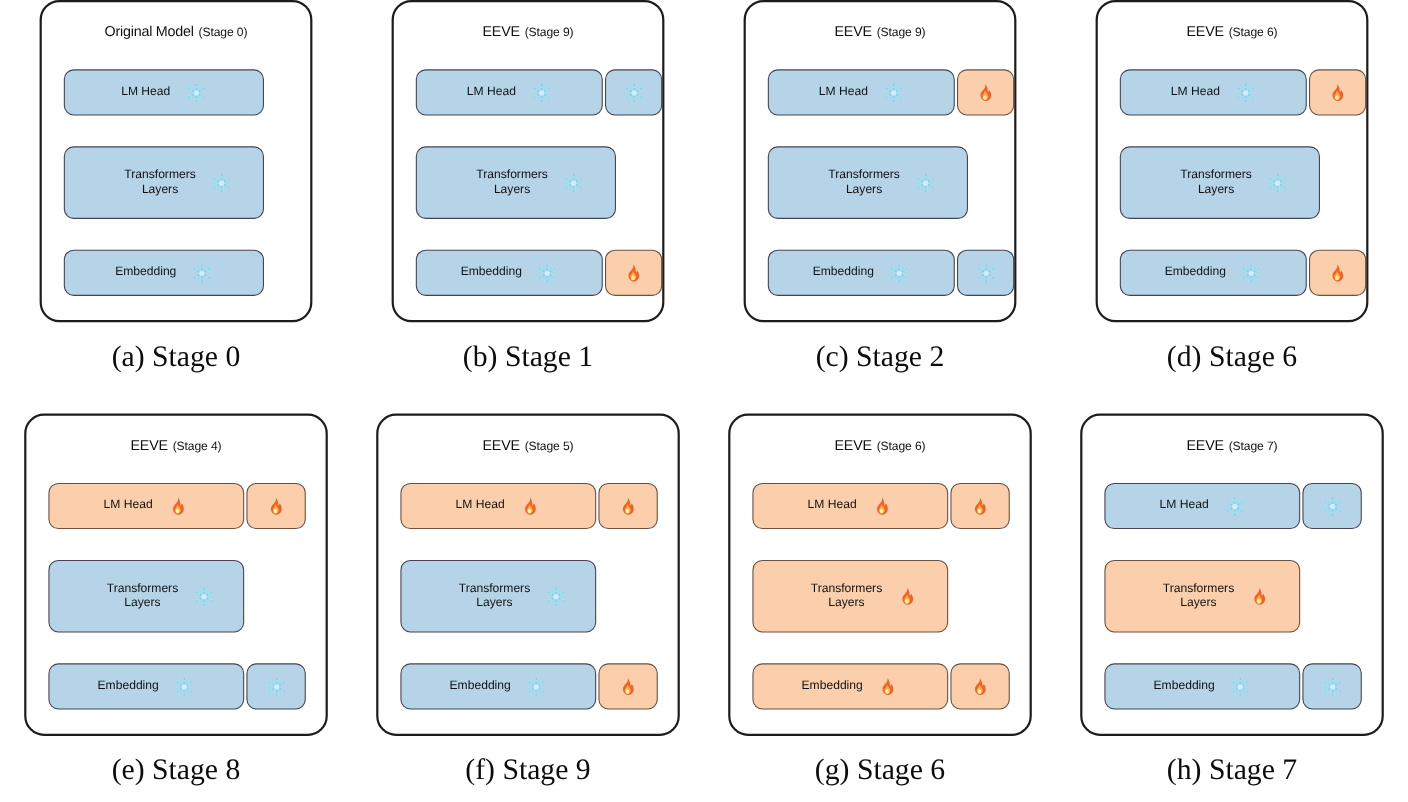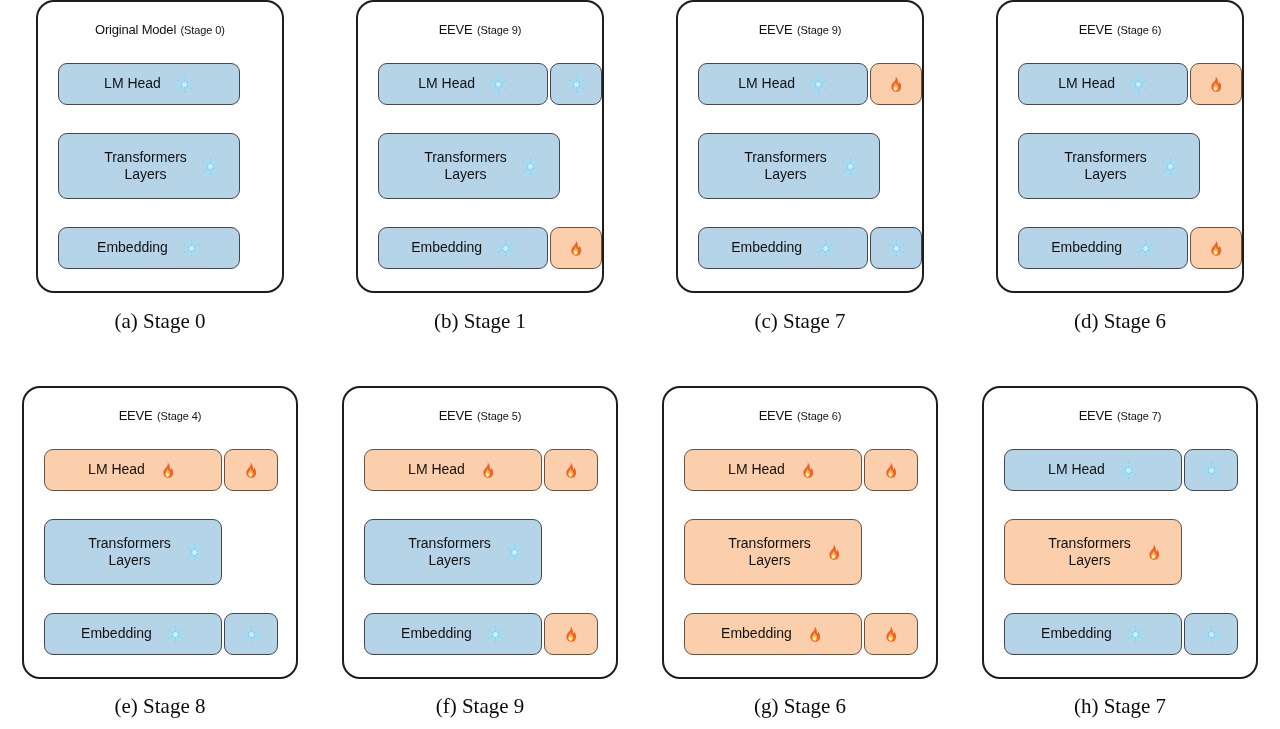--- a/index.html
+++ b/index.html
@@ -85,21 +85,21 @@
 
   
   .block {
     box-sizing: border-box;
     border: 1.6px solid #3b3b4a;
     border-radius: 9px;
     display: flex;
     align-items: center;
     justify-content: center;
     gap: 14px;
-    font-size: 14px;
+    font-size: 11px;
     line-height: 1.22;
     text-align: center;
     padding: 0 10px;
     position: relative;
   }
   .block.main    { width: 182px; }
   .block.main.w2 { width: 178px; }
   .block.side    { width: 54px;  justify-content: center; gap: 0; }
 
   .h-single { height: 42px; }
@@ -123,26 +123,26 @@
     width: 19px;
     height: 19px;
     position: relative;
   }
   .icon svg { display: block; width: 19px; height: 19px; }
 
   
   .caption {
     margin-top: 16px;
     font-family: "Liberation Serif", serif;
-    font-size: 21px;
+    font-size: 27px;
     color: #0c0c0c;
     white-space: nowrap;
   }
   .row.bottom .caption { margin-top: 15px; }
-  .row.bottom .panel { margin-top: 22px; align-items: center; }
+  .row.bottom .panel { margin-top: 12px; align-items: center; }
 </style>
 </head>
 <body>
 
 <div class="figure">
   <div class="row top">
       <div class="cell">
         <div class="panel">
           <div class="panel-title"><span class="title-main">Original Model</span> <span class="title-sub">(Stage 0)</span></div>
           <div class="stack">
@@ -491,21 +491,21 @@
     <line x1="17.5" y1="8.8" x2="20.8" y2="8.6"></line>
                       <line x1="17.5" y1="8.8" x2="18.6" y2="5.6"></line>
   </g>
   <circle cx="12" cy="12" r="3.1" fill="#cdeefb"></circle>
 </svg>
                 </span>
               </div>
             </div>
           </div>
         </div>
-        <div class="caption">(c) Stage 7</div>
+        <div class="caption">(c) Stage 2</div>
       </div>
       <div class="cell">
         <div class="panel">
           <div class="panel-title"><span class="title-main">EEVE</span> <span class="title-sub">(Stage 6)</span></div>
           <div class="stack">
             <div class="layer-row">
               <div class="block main h-single frozen">
                 <span class="lbl">LM Head</span>
                 <span class="icon">
                   <svg viewBox="0 0 24 24" aria-hidden="true">

